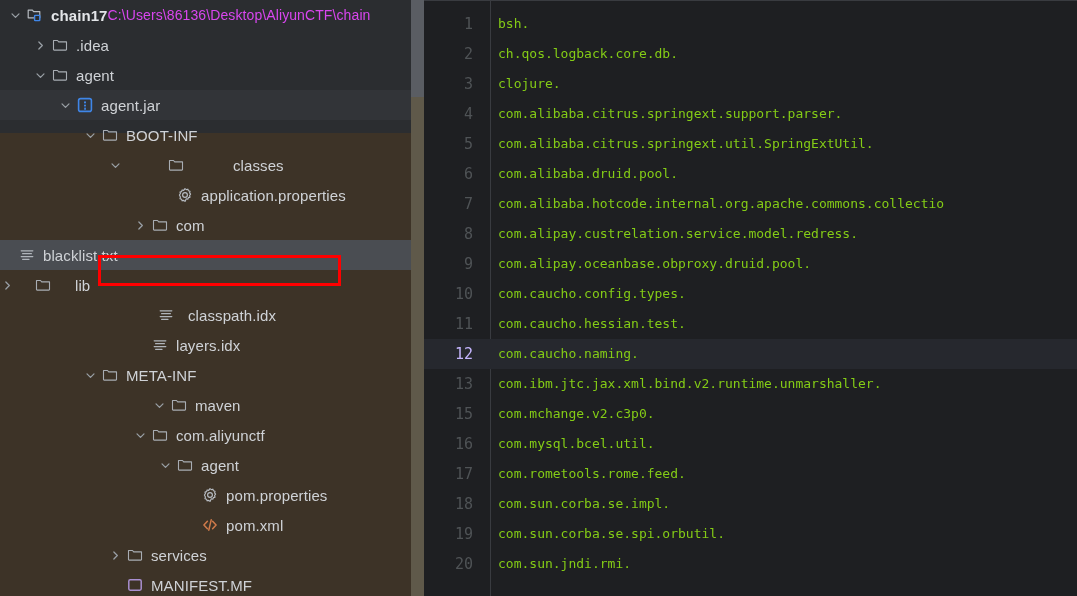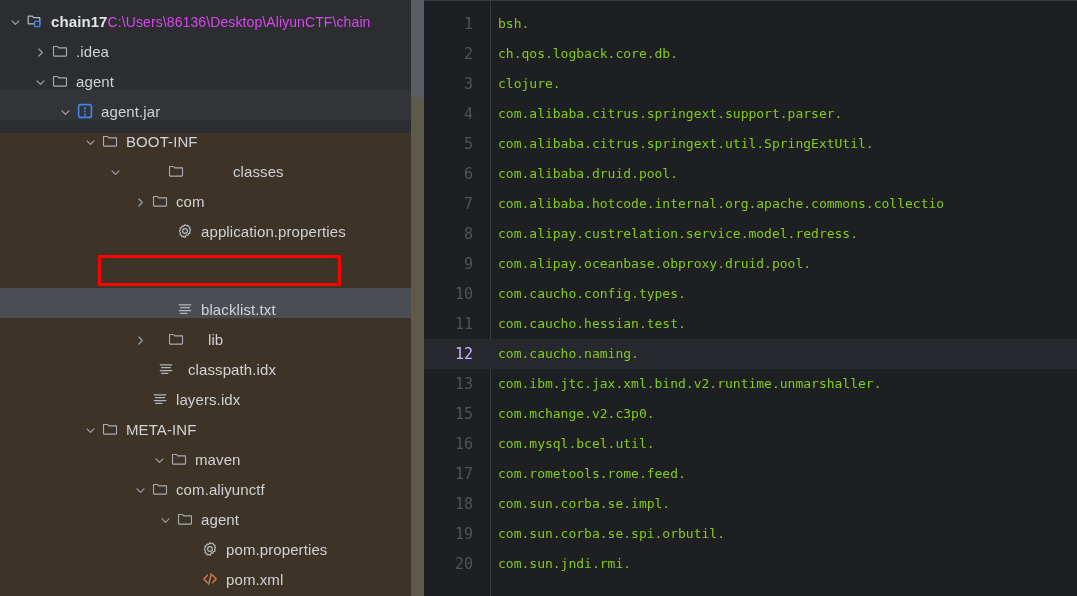--- a/index.html
+++ b/index.html
@@ -24,21 +24,21 @@
     position: absolute;
     left: 0; right: 0;
     top: 133px; bottom: 0;
     background: #3d3327;
   }
   .tree { position: absolute; left: 0; top: 0; right: 0; }
   .row {
     position: relative;
     height: 30px;
     display: flex;
-    align-items: flex-end;
+    align-items: center;
     white-space: nowrap;
     color: #cfd2d6;
     font-size: 15px;
   }
   .row.sel-file { background: #4a4d52; }
   .row.sel-jar  { background: #323438; }
 
   .chev {
     flex: 0 0 auto;
     width: 15px; height: 15px;
@@ -228,62 +228,62 @@
               <polyline points="2.2,4.2 6,8 9.8,4.2" fill="none" stroke="#9aa0a6" stroke-width="1.35" stroke-linecap="round" stroke-linejoin="round"></polyline>
             </svg>
           </span>
           <span class="ico">
             <svg width="16" height="16" viewBox="0 0 16 16">
               <path d="M1.5 3.5h4l1.2 1.4h7.8v7.6a.6.6 0 0 1-.6.6H2.1a.6.6 0 0 1-.6-.6z" fill="none" stroke="#a8adb3" stroke-width="1.1" stroke-linejoin="round"></path>
             </svg>
           </span>
           <span class="lbl">classes</span>
         </div>
-        <div class="row" style="padding-left: 133px;">
-          <span class="chev">
-            <svg width="11" height="11" viewBox="0 0 12 12">
-              <polyline points="4.2,2.2 8,6 4.2,9.8" fill="none" stroke="#9aa0a6" stroke-width="1.35" stroke-linecap="round" stroke-linejoin="round"></polyline>
-            </svg>
-          </span>
-          <span class="ico">
-            <svg width="16" height="16" viewBox="0 0 16 16">
-              <path d="M1.5 3.5h4l1.2 1.4h7.8v7.6a.6.6 0 0 1-.6.6H2.1a.6.6 0 0 1-.6-.6z" fill="none" stroke="#a8adb3" stroke-width="1.1" stroke-linejoin="round"></path>
-            </svg>
-          </span>
-          <span class="lbl">com</span>
-        </div>
         <div class="row" style="padding-left: 158px;">
           <span class="chev empty">
             <svg width="11" height="11" viewBox="0 0 12 12"></svg>
           </span>
           <span class="ico">
             <svg width="16" height="16" viewBox="0 0 16 16">
               <circle cx="8" cy="8" r="2.4" fill="none" stroke="#b8bdc3" stroke-width="1.15"></circle>
               <path d="M8 1.6l1.3 1.0 1.6-.4.5 1.6 1.6.5-.4 1.6 1.0 1.3-1.0 1.3.4 1.6-1.6.5-.5 1.6-1.6-.4L8 14.4l-1.3-1.0-1.6.4-.5-1.6-1.6-.5.4-1.6L2.4 8l1.0-1.3-.4-1.6 1.6-.5.5-1.6 1.6.4z" fill="none" stroke="#b8bdc3" stroke-width="1.15" stroke-linejoin="round"></path>
             </svg>
           </span>
           <span class="lbl">application.properties</span>
         </div>
-        <div class="row sel-file" style="padding-left: 158px; margin-top: 48px;">
+        <div class="row" style="padding-left: 133px;">
+          <span class="chev">
+            <svg width="11" height="11" viewBox="0 0 12 12">
+              <polyline points="4.2,2.2 8,6 4.2,9.8" fill="none" stroke="#9aa0a6" stroke-width="1.35" stroke-linecap="round" stroke-linejoin="round"></polyline>
+            </svg>
+          </span>
+          <span class="ico">
+            <svg width="16" height="16" viewBox="0 0 16 16">
+              <path d="M1.5 3.5h4l1.2 1.4h7.8v7.6a.6.6 0 0 1-.6.6H2.1a.6.6 0 0 1-.6-.6z" fill="none" stroke="#a8adb3" stroke-width="1.1" stroke-linejoin="round"></path>
+            </svg>
+          </span>
+          <span class="lbl">com</span>
+        </div>
+        <div class="row sel-file" style="">
           <span class="chev empty">
             <svg width="11" height="11" viewBox="0 0 12 12"></svg>
           </span>
           <span class="ico">
             <svg width="16" height="16" viewBox="0 0 16 16">
               <g stroke="#b0b5bb" stroke-width="1.25" stroke-linecap="round">
                 <line x1="2.2" y1="3.8" x2="13.8" y2="3.8"></line>
                 <line x1="3.6" y1="6.7" x2="12.4" y2="6.7"></line>
                 <line x1="2.2" y1="9.5" x2="13.8" y2="9.5"></line>
                 <line x1="3.6" y1="12.3" x2="10.0" y2="12.3"></line>
               </g>
             </svg>
           </span>
           <span class="lbl">blacklist.txt</span>
         </div>
-        <div class="row" style="padding-left: 133px; gap: 16px;">
+        <div class="row" style=" gap: 16px;">
           <span class="chev">
             <svg width="11" height="11" viewBox="0 0 12 12">
               <polyline points="4.2,2.2 8,6 4.2,9.8" fill="none" stroke="#9aa0a6" stroke-width="1.35" stroke-linecap="round" stroke-linejoin="round"></polyline>
             </svg>
           </span>
           <span class="ico">
             <svg width="16" height="16" viewBox="0 0 16 16">
               <path d="M1.5 3.5h4l1.2 1.4h7.8v7.6a.6.6 0 0 1-.6.6H2.1a.6.6 0 0 1-.6-.6z" fill="none" stroke="#a8adb3" stroke-width="1.1" stroke-linejoin="round"></path>
             </svg>
           </span>

